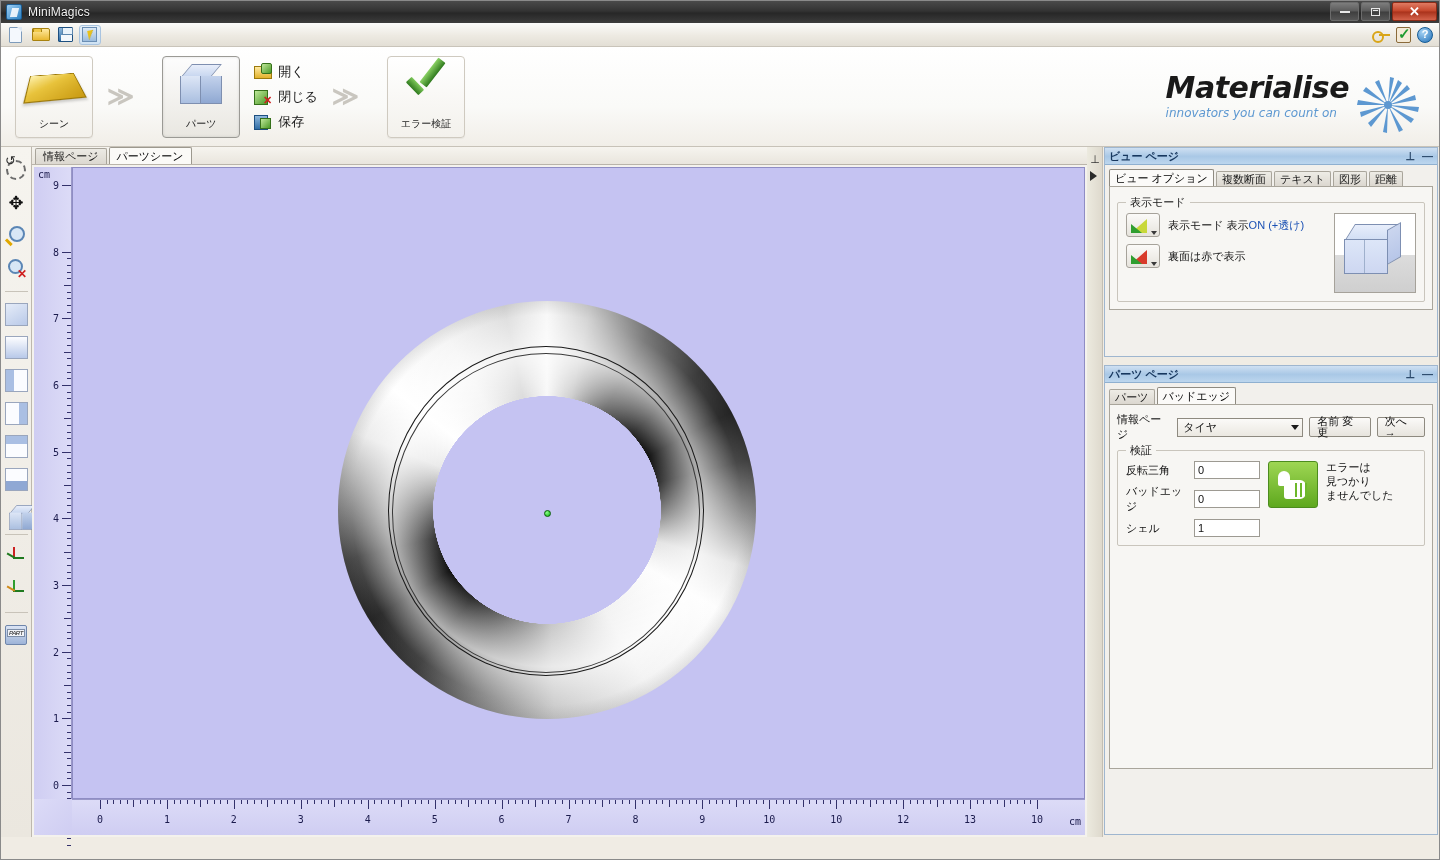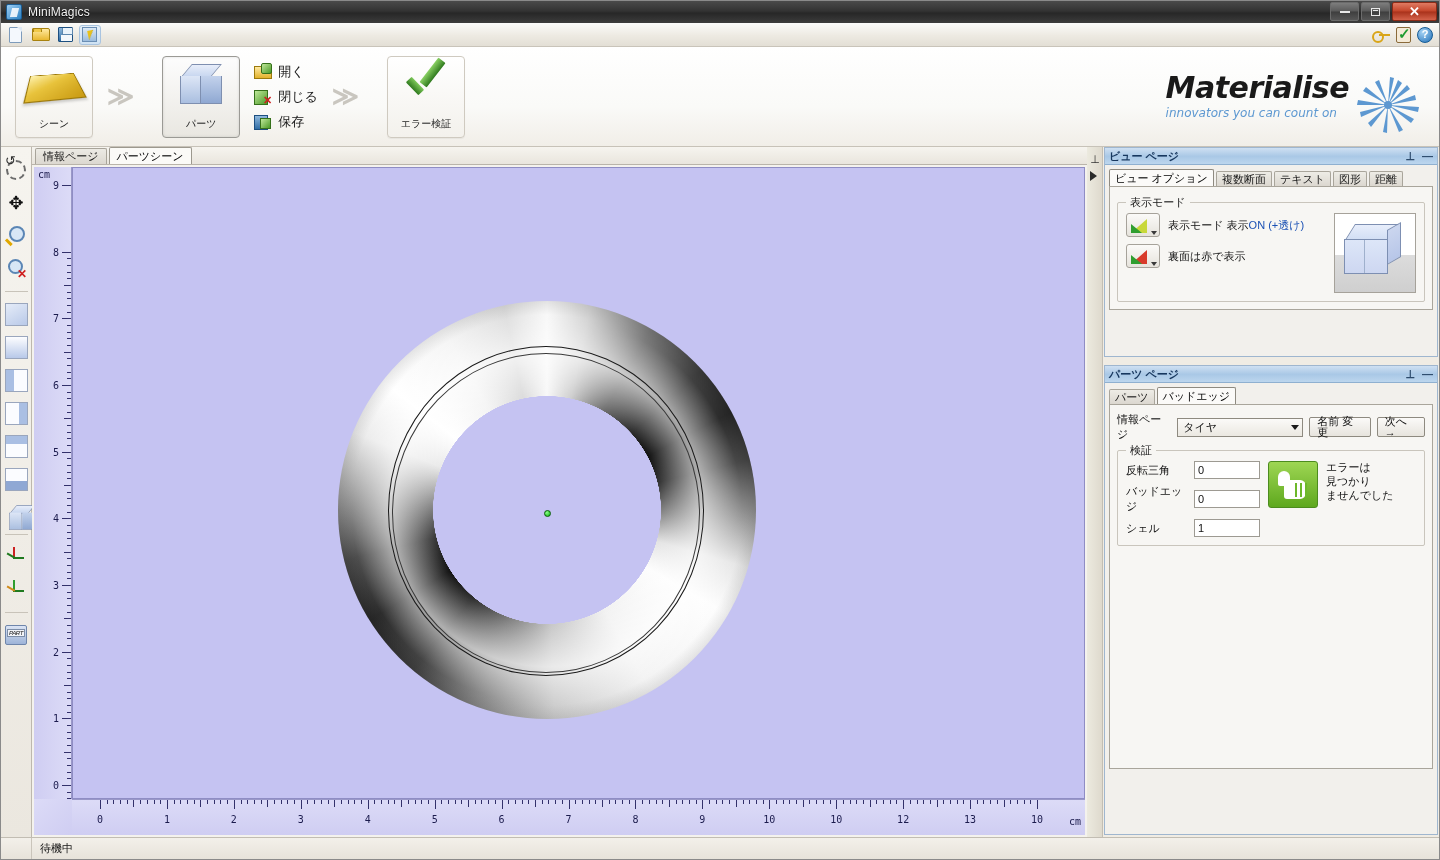--- a/index.html
+++ b/index.html
@@ -1164,18 +1164,14 @@
                 <div>見つかり</div>
                 <div>ませんでした</div>
               </div>
             </div>
           </div>
         </div>
       </div>
     </div>
   </div>
 
-  <div class="statusbar">
-    <div class="sb-cell1"></div>
-    <div class="sb-text">待機中</div>
-  </div>
 
 </div>
 
 </body></html>

